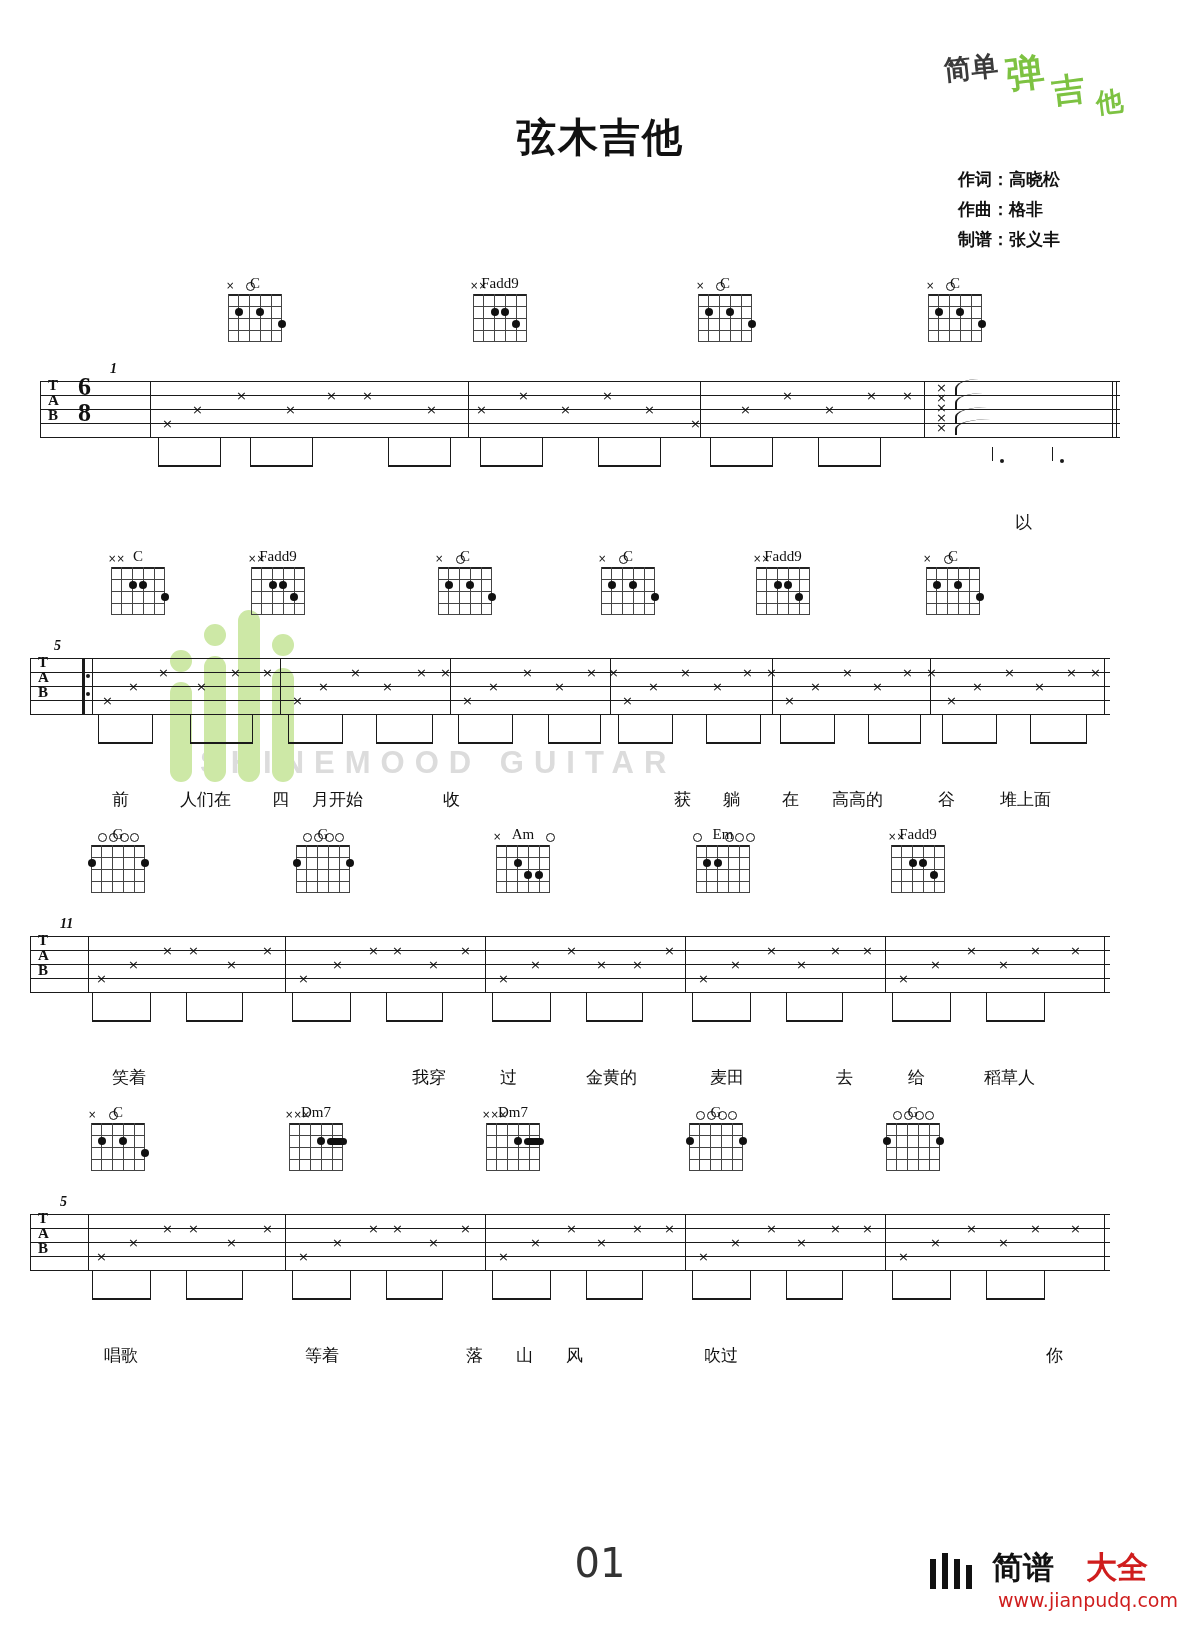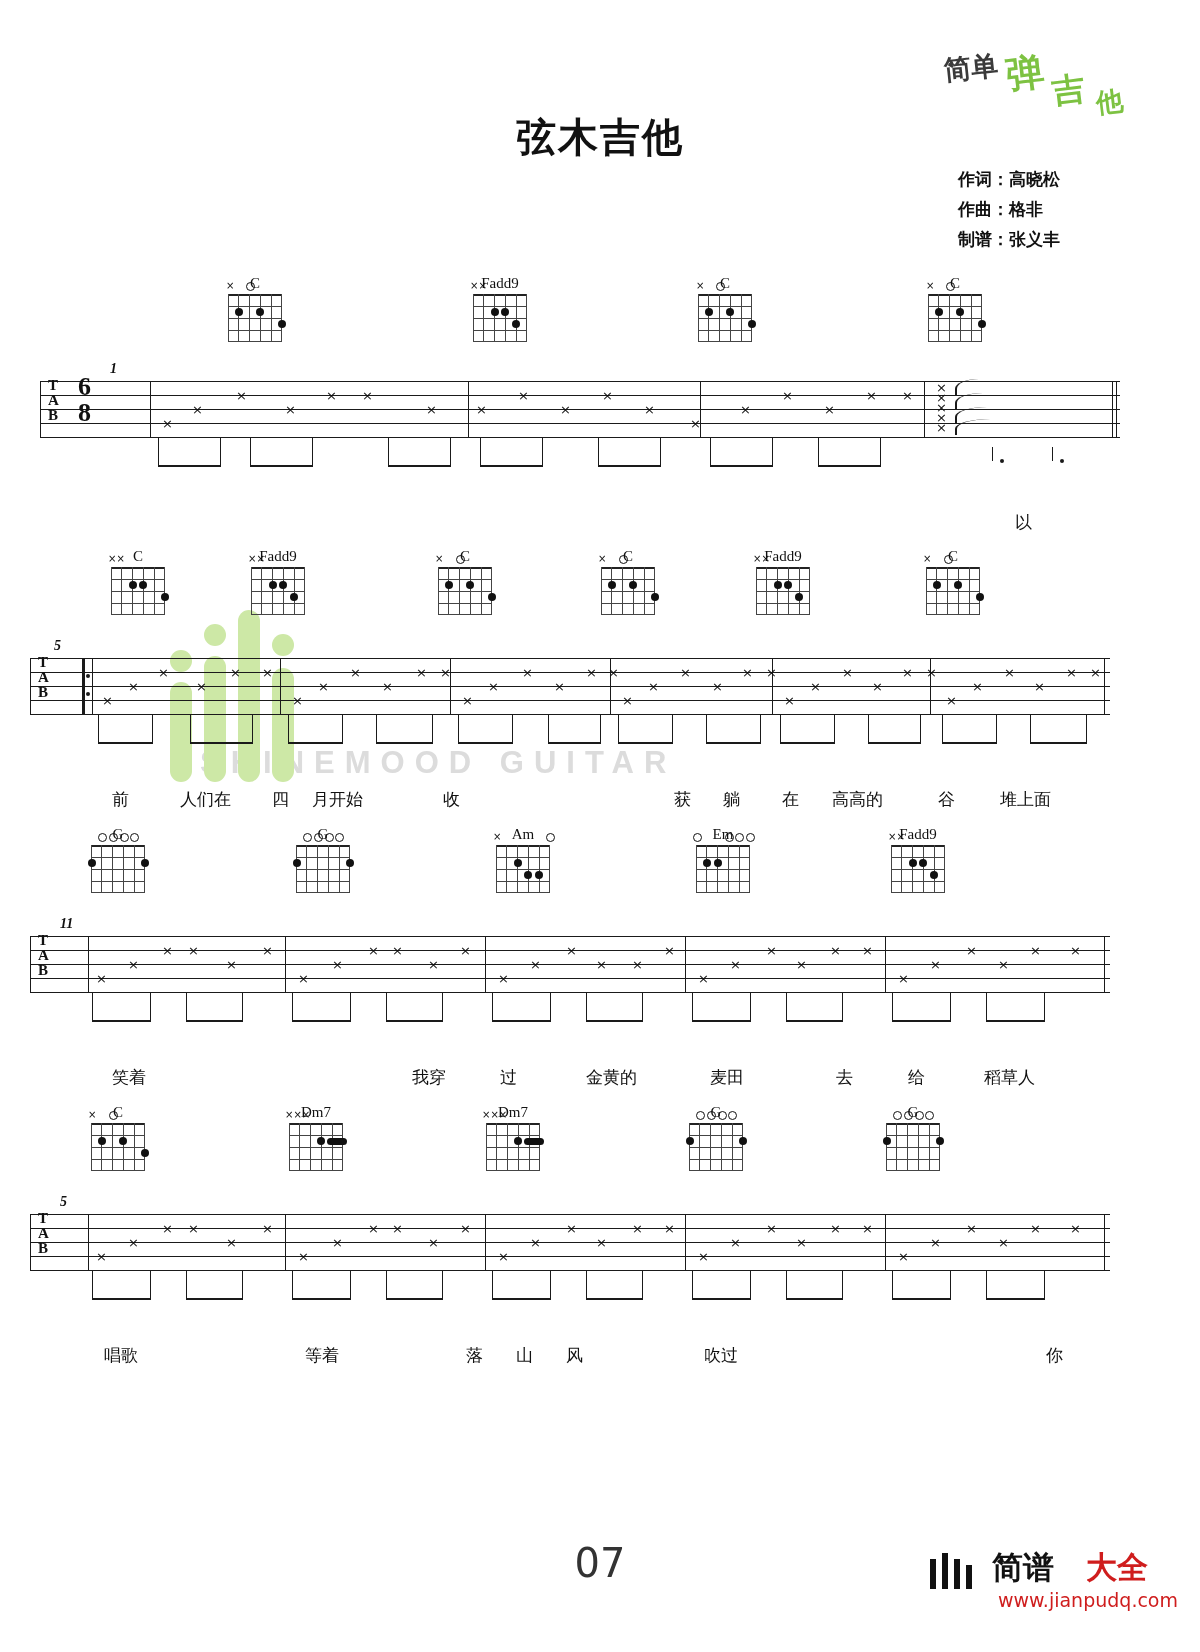--- a/index.html
+++ b/index.html
@@ -900,21 +900,21 @@
 
   <div class="lyric" style="left:104px;top:240px;">唱歌</div>
   <div class="lyric" style="left:305px;top:240px;">等着</div>
   <div class="lyric" style="left:466px;top:240px;">落</div>
   <div class="lyric" style="left:516px;top:240px;">山</div>
   <div class="lyric" style="left:566px;top:240px;">风</div>
   <div class="lyric" style="left:704px;top:240px;">吹过</div>
   <div class="lyric" style="left:1046px;top:240px;">你</div>
 </div>
 
-<div class="pagenum">07</div>
+<div class="pagenum">01</div>
 <div class="foot-logo">
   <div class="fl-bars">
     <div class="fl-bar" style="left:0;top:6px;height:30px;"></div>
     <div class="fl-bar" style="left:12px;top:0;height:36px;"></div>
     <div class="fl-bar" style="left:24px;top:6px;height:30px;"></div>
     <div class="fl-bar" style="left:36px;top:12px;height:24px;"></div>
   </div>
   <div class="fl-t1">简谱</div>
   <div class="fl-t2">大全</div>
   <div class="fl-t3">www.jianpudq.com</div>

